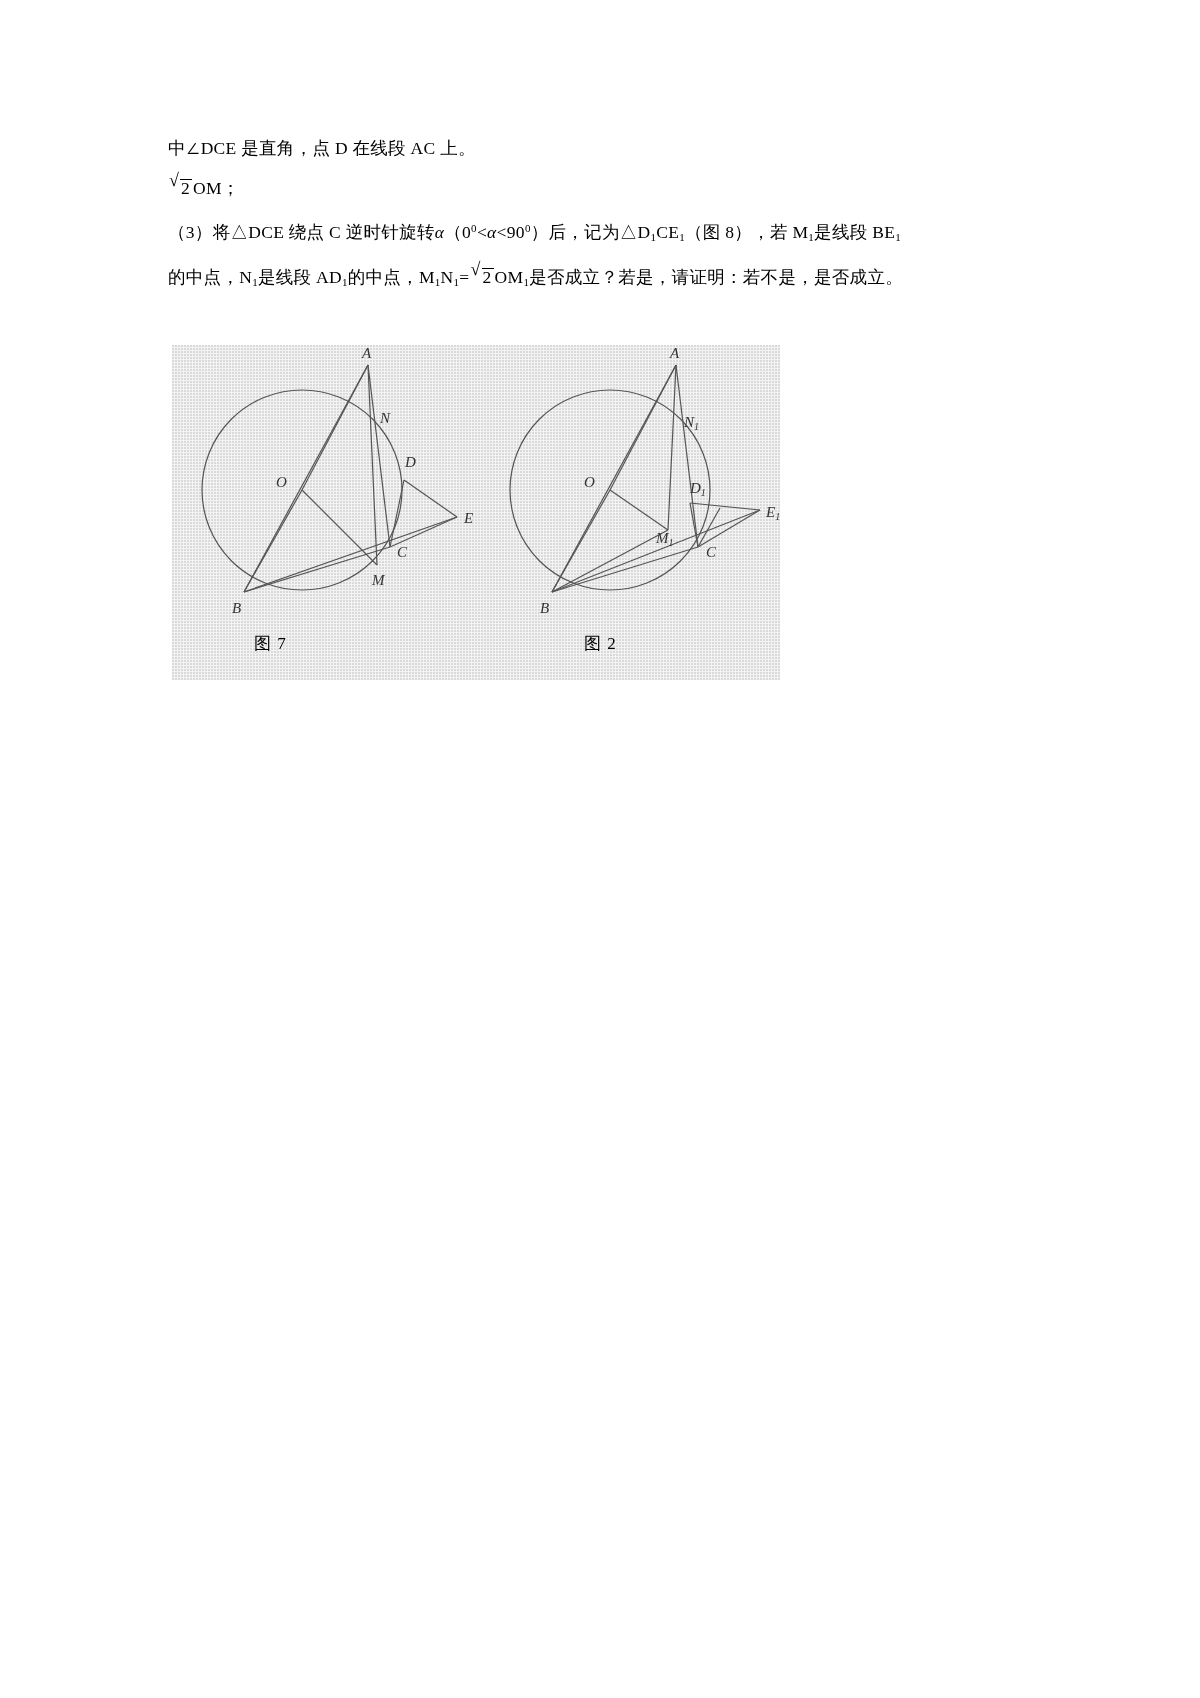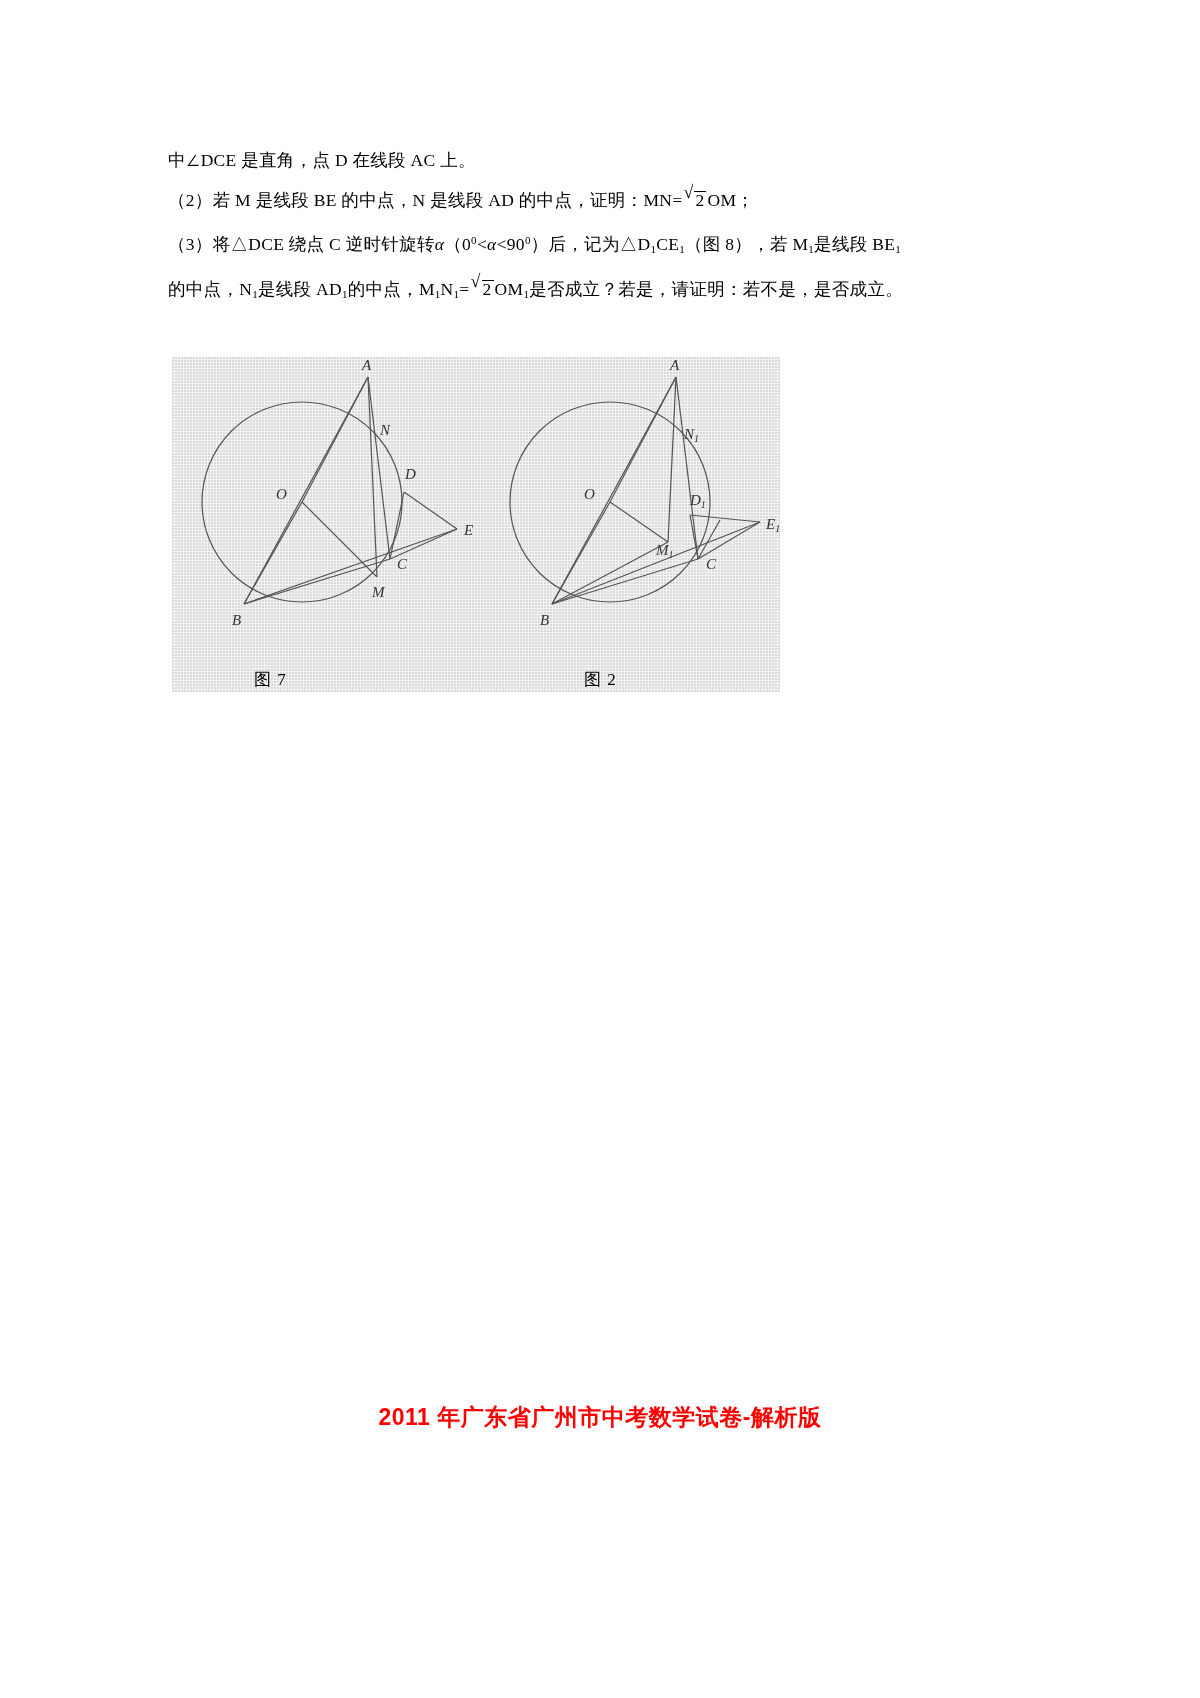--- a/index.html
+++ b/index.html
@@ -9,21 +9,21 @@
   }
   body {
     width: 1200px;
     height: 1698px;
     position: relative;
     font-family: "Liberation Serif", serif;
     color: #000;
   }
   .page {
     position: absolute;
-    left: 0; top: 12px;
+    left: 0; top: 0;
     width: 1200px;
     height: 1266px;
   }
   .content {
     position: absolute;
     left: 168px;
     top: 132px;
     width: 880px;
   }
   .para {
@@ -70,21 +70,20 @@
     background: #f3f3f3;
     background-image:
       radial-gradient(circle at 1px 1px, rgba(120,120,120,0.22) 0.7px, transparent 0.9px);
     background-size: 3px 3px;
   }
   .figcaption {
     position: absolute;
     font-size: 17px;
     font-family: "Liberation Serif", serif;
     letter-spacing: 1px;
-    margin-top: 24px;
   }
   .footer-title {
     position: absolute;
     left: 0;
     top: 1390px;
     width: 1200px;
     text-align: center;
     color: #ff0000;
     font-family: "Liberation Sans", sans-serif;
     font-weight: bold;
@@ -103,21 +102,21 @@
 <div class="page">
 
   <div class="content">
 
     <p class="para">
       <span>中∠DCE 是直角，点 D 在线段 AC 上。</span>
     </p>
 
 
     <p class="para">
-      <span>（2）若 M 是线段 BE 的中点，N 是线段 AD 的中点，证明：MN=</span><span class="radical"><span class="rsign">√</span><span class="rbody">2</span></span><span>OM；</span>
+      <span class="radical"><span class="rsign">√</span><span class="rbody">2</span></span><span>OM；</span>
     </p>
 
     <p class="para">
       <span>（3）将△DCE 绕点 C 逆时针旋转</span><span style="font-style:italic">α</span><span>（0</span><sup class="small">0</sup><span>&lt;</span><span style="font-style:italic">α</span><span>&lt;90</span><sup class="small">0</sup><span>）后，记为△D</span><sub class="small">1</sub><span>CE</span><sub class="small">1</sub><span>（图 8），若 M</span><sub class="small">1</sub><span>是线段 BE</span><sub class="small">1</sub>
     </p>
 
     <p class="para">
       <span>的中点，N</span><sub class="small">1</sub><span>是线段 AD</span><sub class="small">1</sub><span>的中点，M</span><sub class="small">1</sub><span>N</span><sub class="small">1</sub><span>=</span><span class="radical"><span class="rsign">√</span><span class="rbody">2</span></span><span>OM</span><sub class="small">1</sub><span>是否成立？若是，请证明：若不是，是否成立。</span>
     </p>
 
@@ -177,15 +176,14 @@
         <text x="534" y="212">C</text>
         <text x="484" y="198">M<tspan font-size="10" dy="3">1</tspan></text>
         <text x="368" y="268">B</text>
       </g>
     </svg>
 
     <div class="figcaption" style="left:82px; top:287px;">图 7</div>
     <div class="figcaption" style="left:412px; top:287px;">图 2</div>
   </div>
 
-  <div class="footer-title">2011 年广东省广州市中考数学试卷-解析版</div>
 
 </div>
 
 </body></html>

